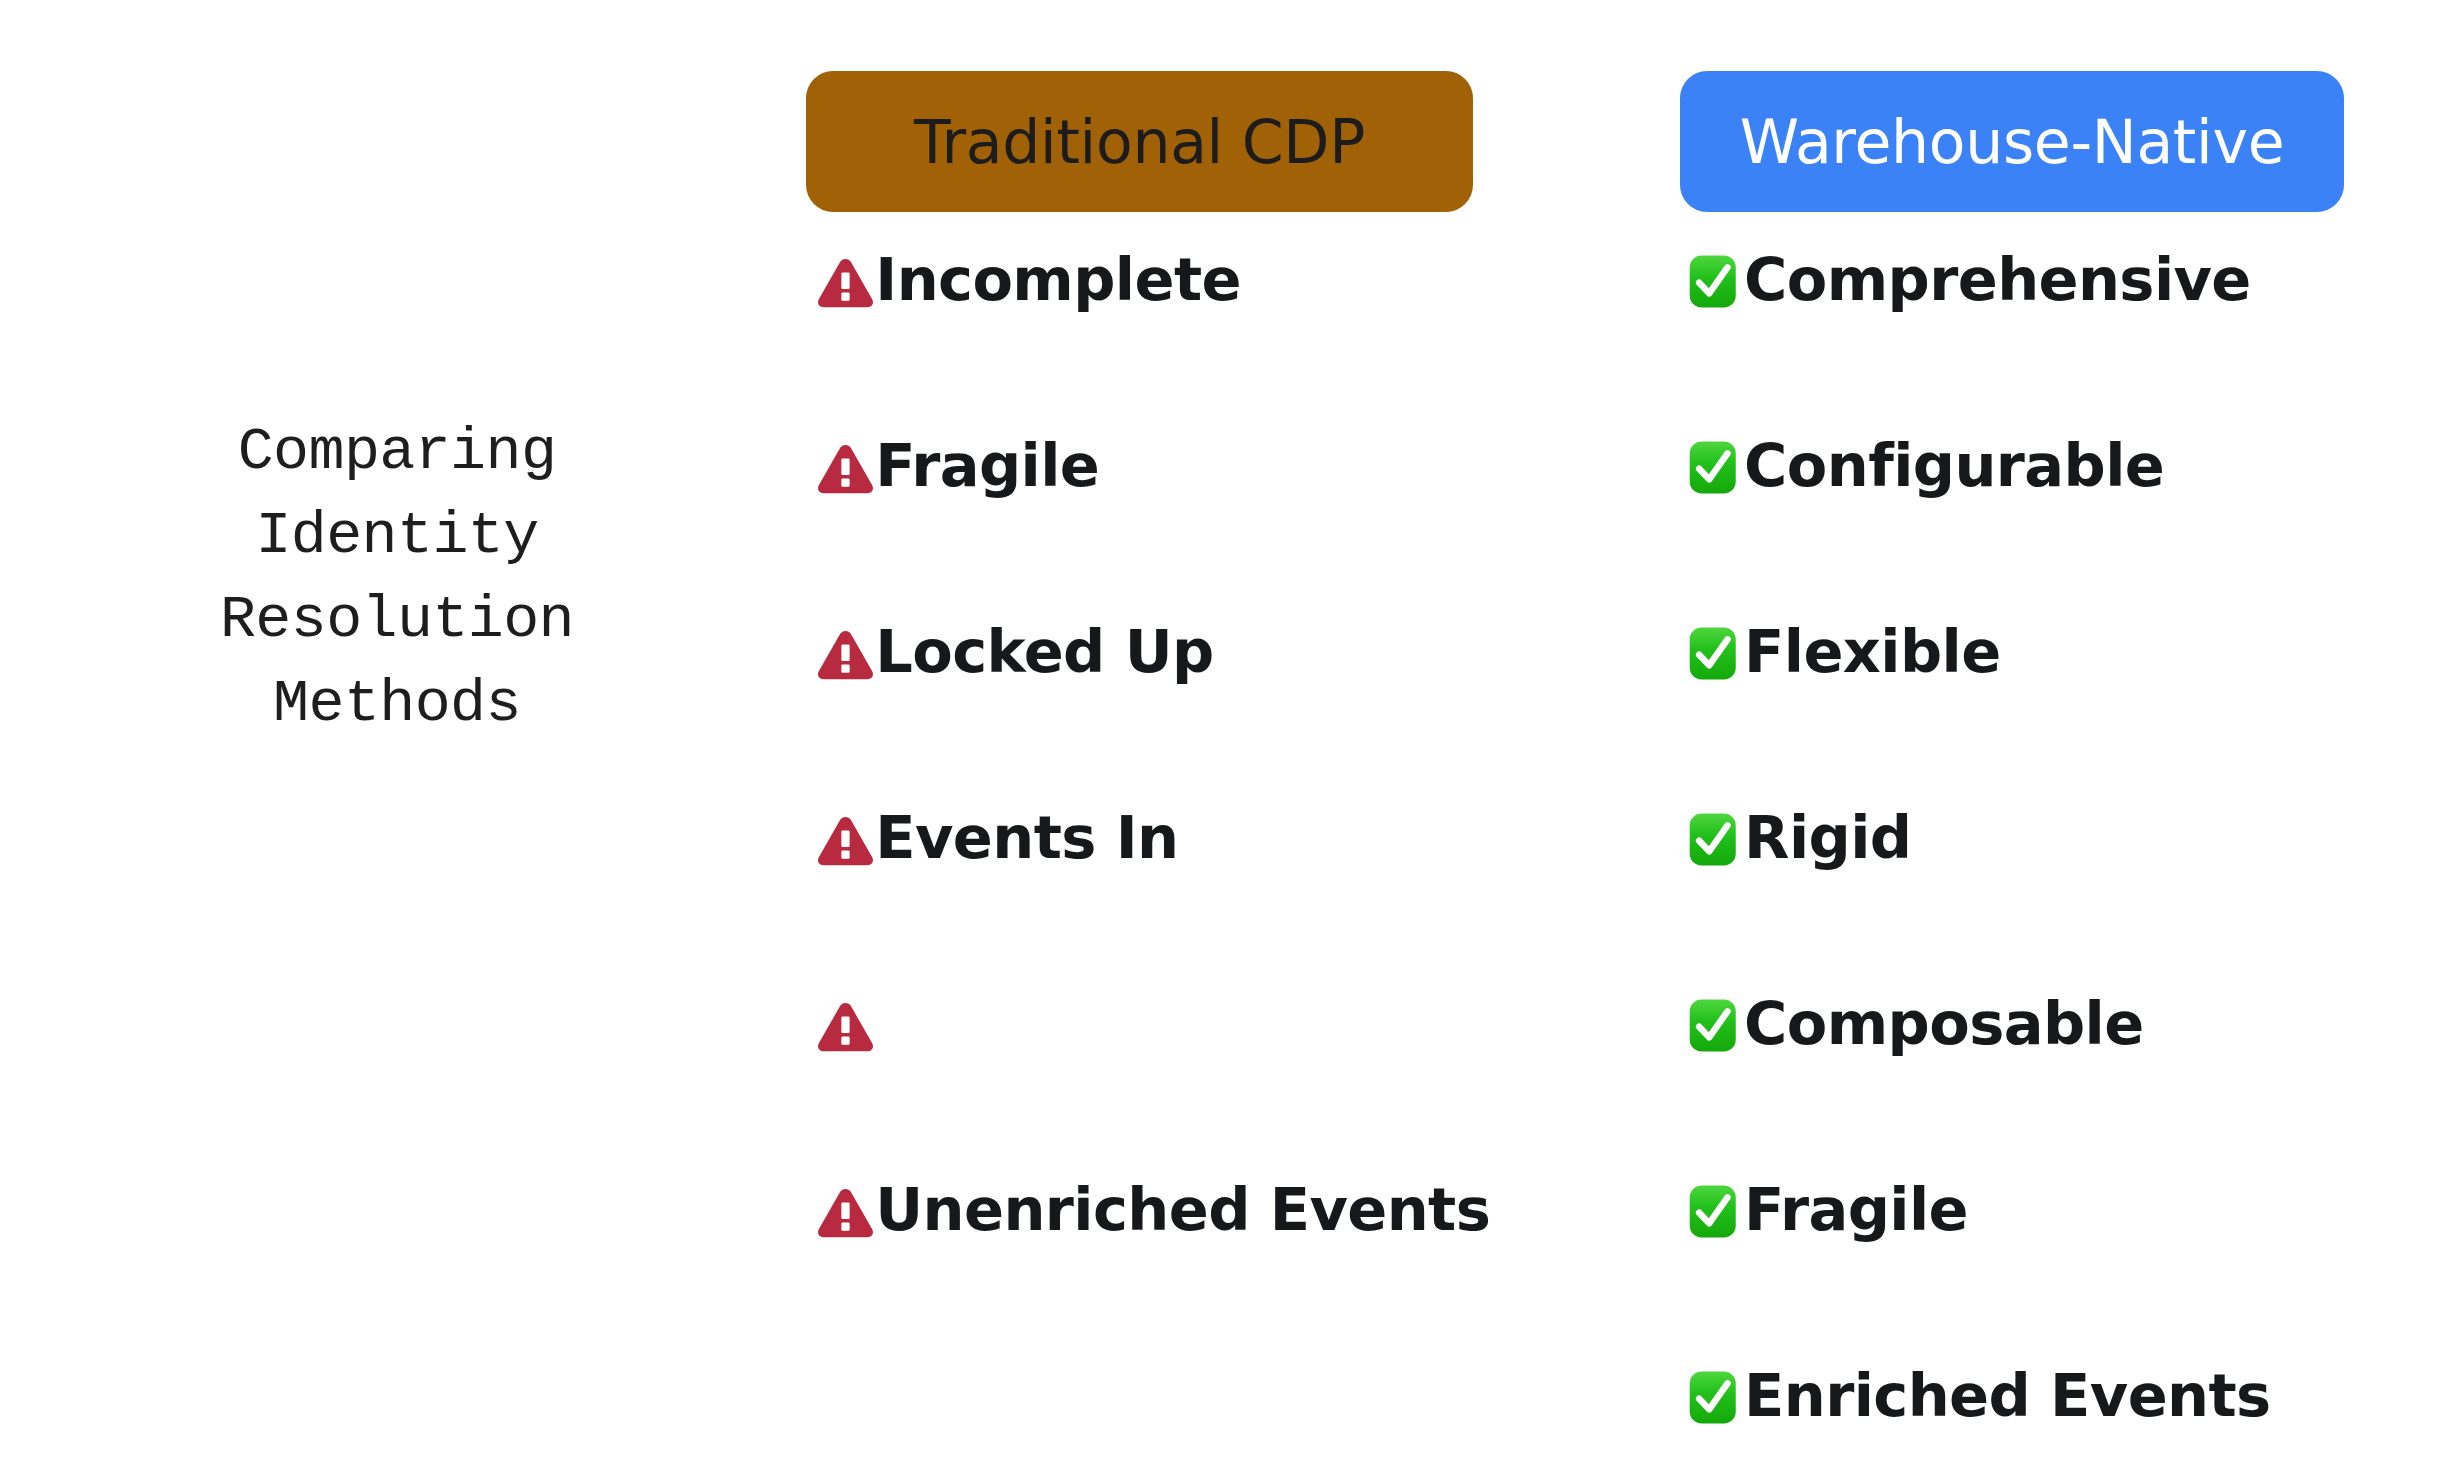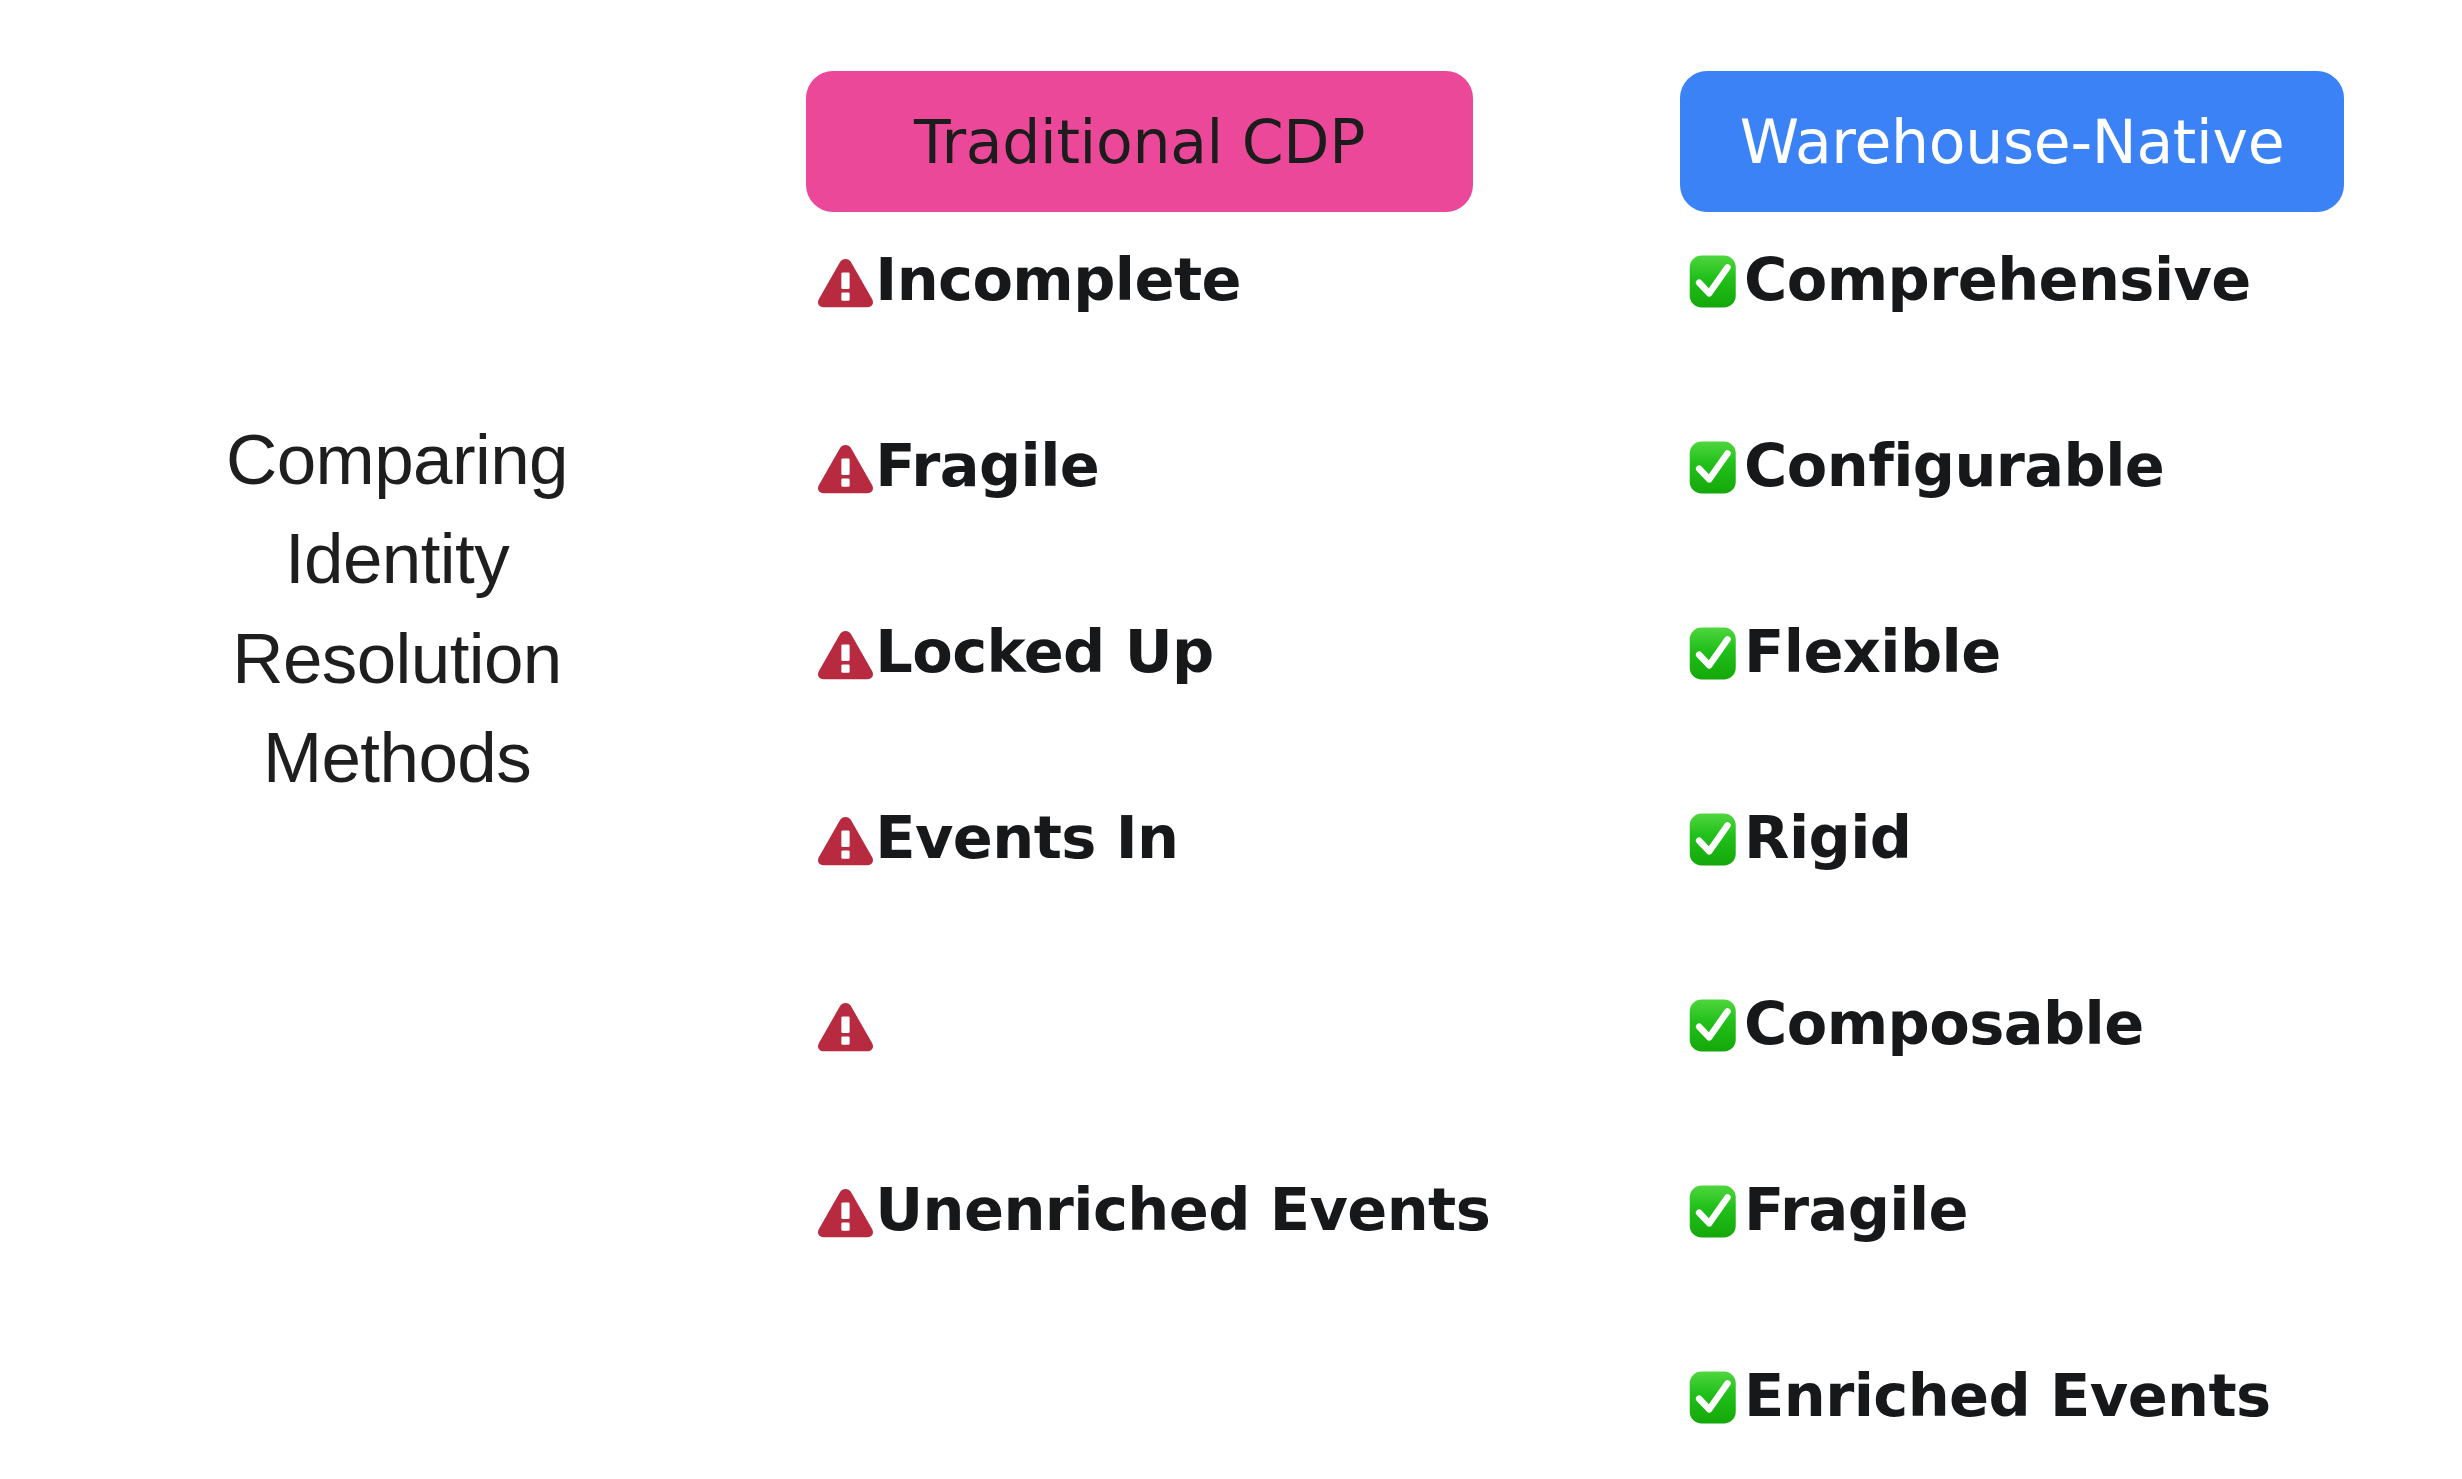--- a/index.html
+++ b/index.html
@@ -24,23 +24,23 @@
 
   
   #title-block {
     position: absolute;
     left: 38px;
     top: 410px;
     width: 718px;
     text-align: center;
   }
   #page-title {
-    font-family: Liberation Sans, sans-serif;
+    font-family: Liberation Mono, monospace;
     font-weight: 400;
-    font-size: 71px;
+    font-size: 60px;
     line-height: 1.40;
     color: #1e1e1e;
     letter-spacing: -0.6px;
     white-space: pre-line;
   }
 
   
   .column {
     position: absolute;
     top: 0;
@@ -64,21 +64,21 @@
   }
   .pill-label {
     font-family: "DejaVu Sans", "Liberation Sans", sans-serif;
     font-weight: 400;
     font-size: 60px;
     line-height: 1;
     letter-spacing: -0.3px;
     white-space: nowrap;
   }
   #pill-traditional {
-    background: #ec4899;
+    background: #a16207;
   }
   #pill-traditional .pill-label { color: #1c1c1c; }
   #pill-warehouse {
     background: #3b82f6;
   }
   #pill-warehouse .pill-label { color: #ffffff; }
 
   
   .rows {
     position: absolute;

